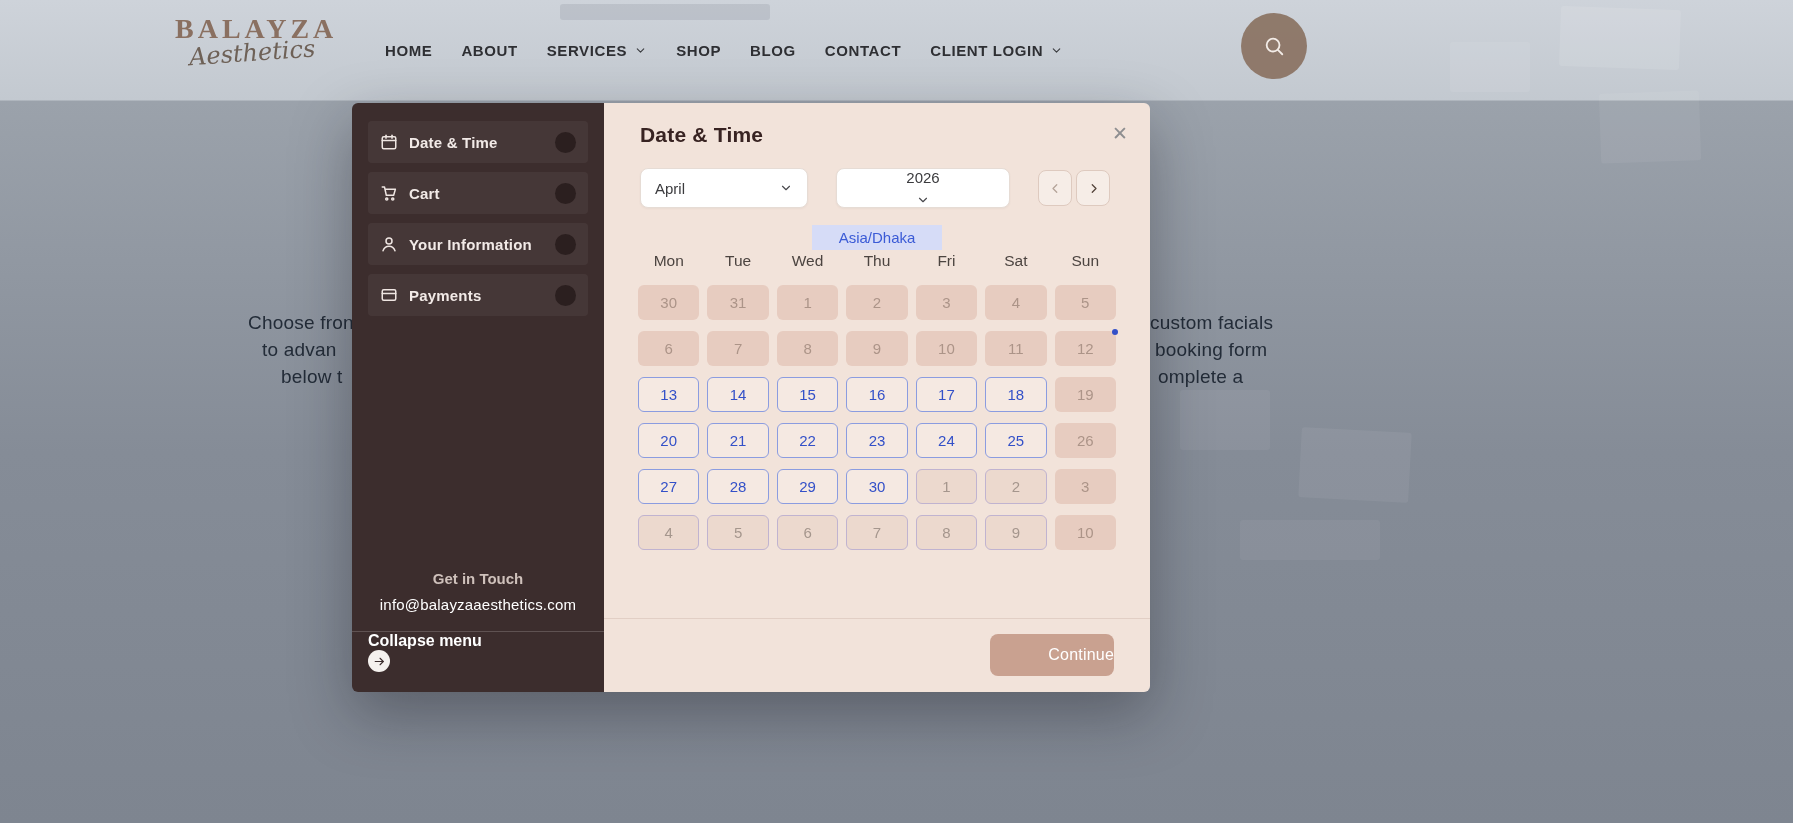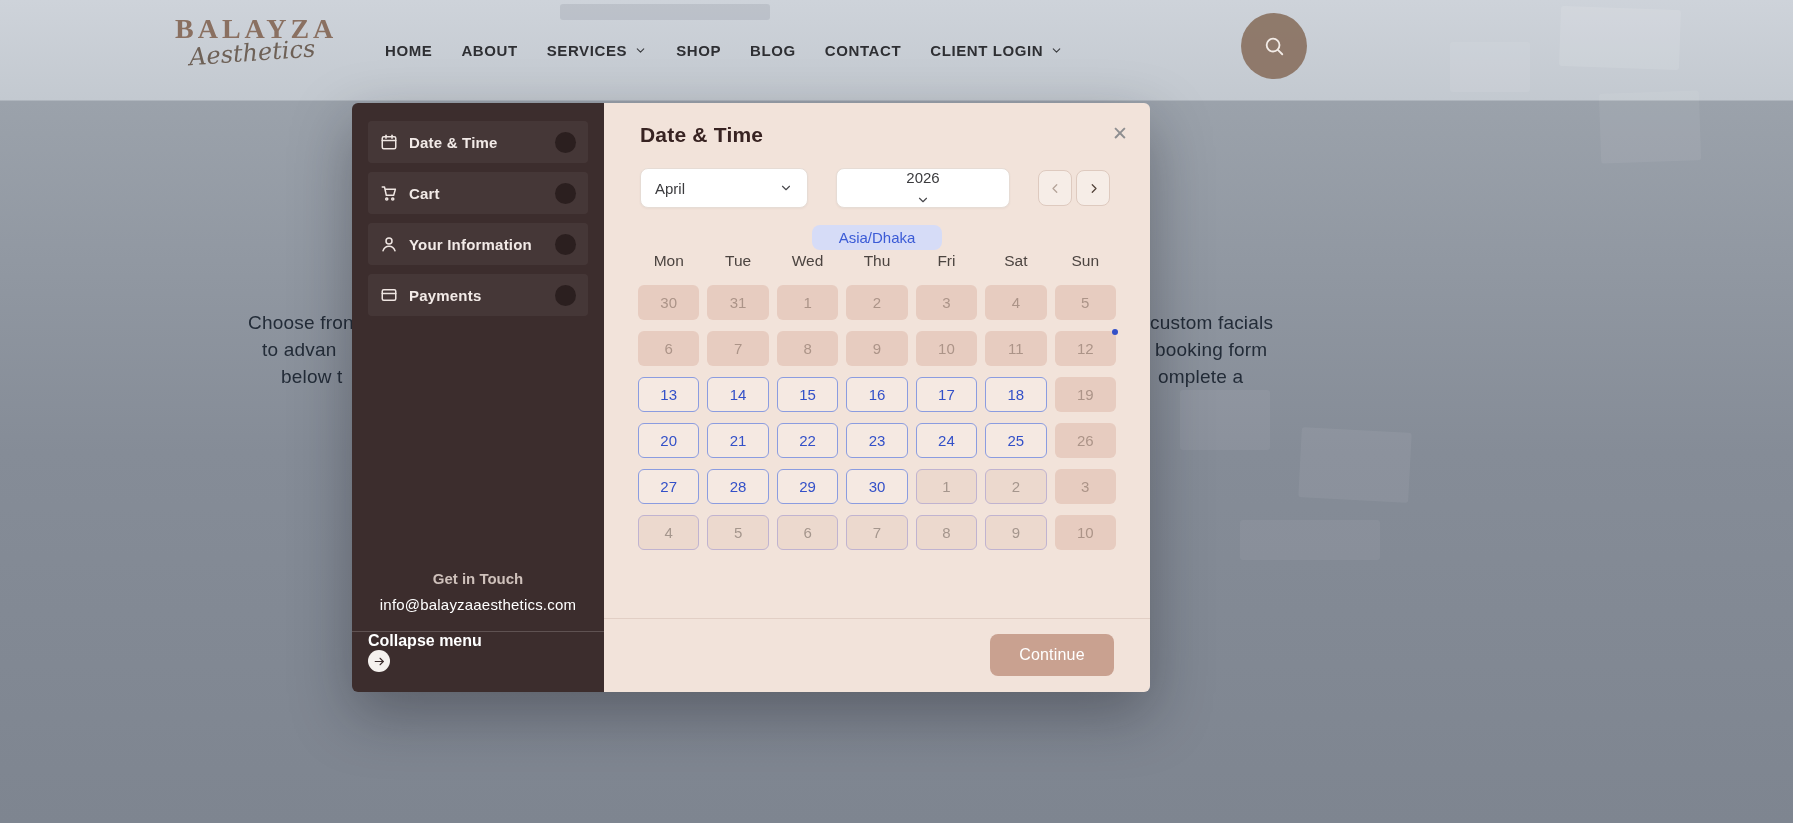--- a/index.html
+++ b/index.html
@@ -136,21 +136,21 @@
   }
   .arrow-btn .icn { width: 15px; height: 15px; display: inline-flex; }
   .arrow-btn .icn svg { width: 100%; height: 100%; }
   .arrow-btn.prev { color: #b4a399; }
   .arrow-btn.next { color: #54433a; }
 
   .tz-wrap { text-align: center; margin-top: 17px; }
   .tz-badge {
     display: inline-block; background: var(--badge-bg, #d6dcf7);
     color: var(--badge-text, #3b5bd6);
-    font-size: 15px; padding: 4px 27px; border-radius: 8px; cursor: pointer;
+    font-size: 15px; padding: 4px 27px; border-radius: 0; cursor: pointer;
   }
 
   .weekdays {
     margin: 2px 34px 0;
     display: grid; grid-template-columns: repeat(7, 1fr); column-gap: 8px;
   }
   .wd { text-align: center; font-size: 15.5px; color: #4c4440; }
 
   .cal-grid {
     margin: 15px 34px 0;
@@ -181,21 +181,21 @@
 
   .panel-footer {
     margin-top: auto;
     border-top: 1px solid #e2cfc5;
     padding: 15px 36px 16px;
     display: flex; justify-content: flex-end;
   }
   .continue-btn {
     width: 124px; height: 42px; border-radius: 8px;
     background: var(--button-bg, #c9a190);
-    color: #fff; font-size: 16px; font-weight: 500; letter-spacing: .2px;
+    color: #fff; font-size: 16px; font-weight: 500; letter-spacing: .2px; text-align: right;
   }
 </style>
 </head>
 <body>
 
 <div class="bg-base"></div>
 <div>
   <div class="tile" style="left:1560px;top:8px;width:120px;height:60px;background:rgba(255,255,255,.10);transform:rotate(2deg)"></div>
   <div class="tile" style="left:1450px;top:42px;width:80px;height:50px;background:rgba(255,255,255,.07)"></div>
   <div class="tile" style="left:1600px;top:92px;width:100px;height:70px;background:rgba(255,255,255,.06);transform:rotate(-2deg)"></div>

